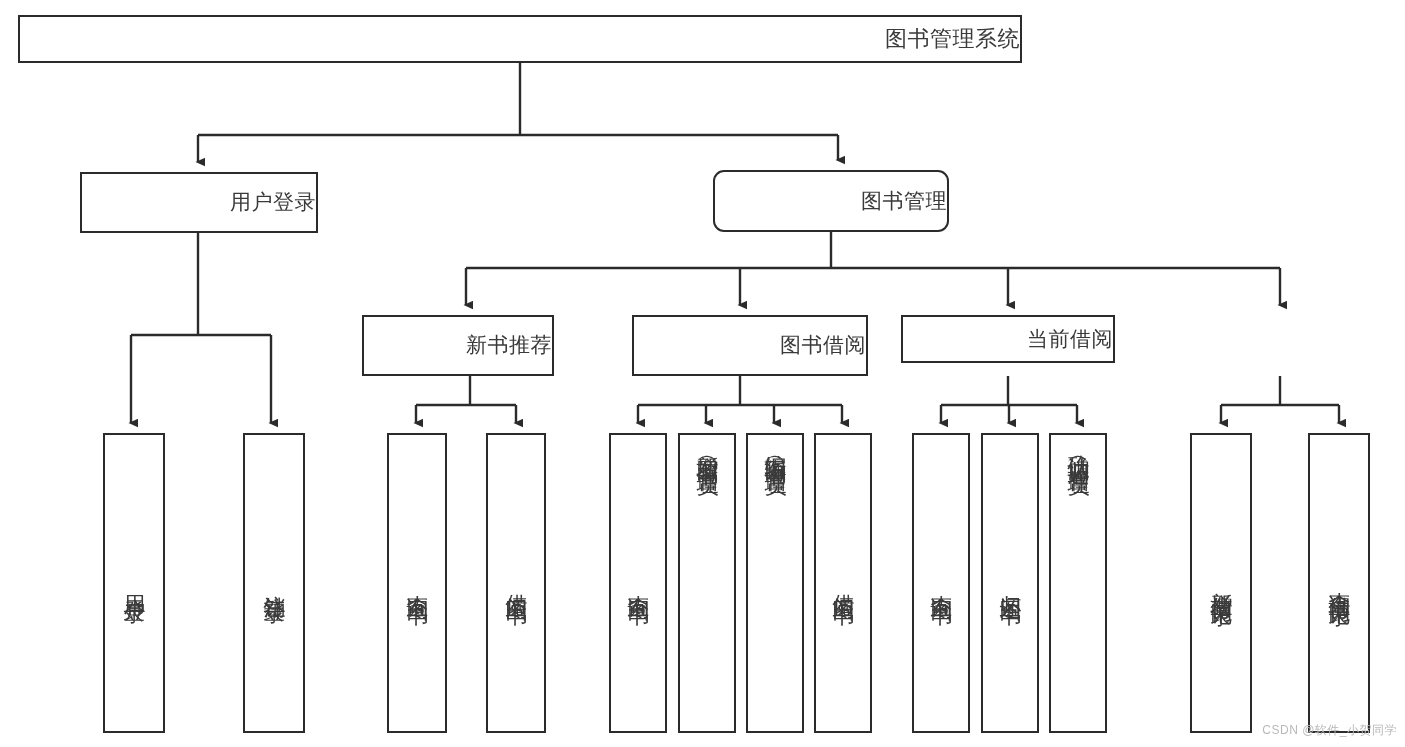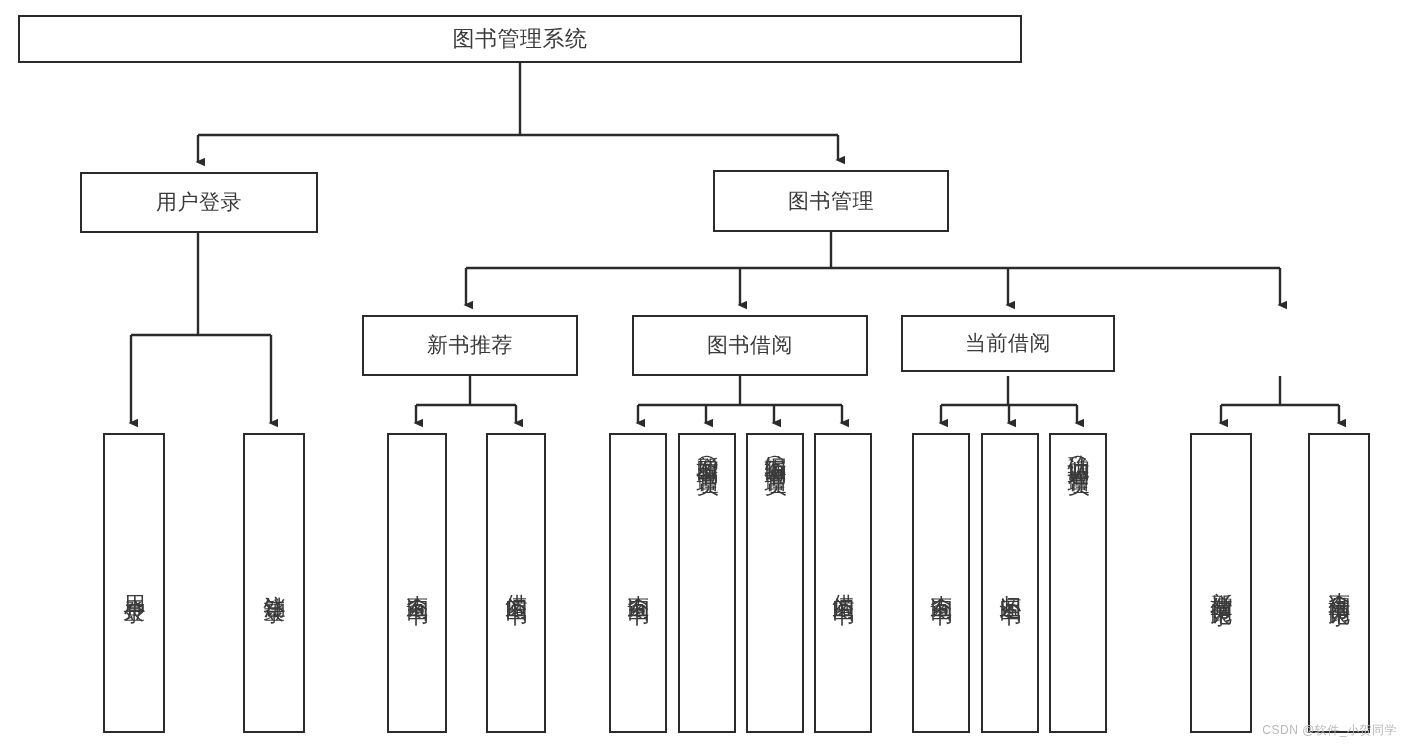--- a/index.html
+++ b/index.html
@@ -25,21 +25,21 @@
     height: 747px;
     pointer-events: none;
   }
   .node {
     position: absolute;
     box-sizing: border-box;
     background: #ffffff;
     border: 2px solid #2b2b2b;
     display: flex;
     align-items: center;
-    justify-content: center;
+    justify-content: flex-end;
     color: #3a3a3a;
   }
   .node .label {
     font-size: 21px;
     line-height: 1.05;
     letter-spacing: 0.5px;
     white-space: nowrap;
     color: #3a3a3a;
   }
   .node.root .label { font-size: 22px; }
@@ -132,31 +132,31 @@
     </g>
   </svg>
 
   <div class="node root" style="left:18px; top:15px; width:1004px; height:48px;">
     <span class="label">图书管理系统</span>
   </div>
 
   <div class="node" style="left:80px; top:172px; width:238px; height:61px;">
     <span class="label">用户登录</span>
   </div>
-  <div class="node" style="left:713px; top:170px; width:236px; height:62px;">
+  <div class="node" style="left:713px; top:170px; width:236px; height:62px;border-radius:11px;">
     <span class="label">图书管理</span>
   </div>
 
-  <div class="node" style="left:362px; top:315px; width:216px; height:61px;">
+  <div class="node" style="left:362px; top:315px; width:192px; height:61px;">
     <span class="label">新书推荐</span>
   </div>
   <div class="node" style="left:632px; top:315px; width:236px; height:61px;">
     <span class="label">图书借阅</span>
   </div>
-  <div class="node" style="left:901px; top:315px; width:214px; height:57px;">
+  <div class="node" style="left:901px; top:315px; width:214px; height:48px;">
     <span class="label">当前借阅</span>
   </div>
 
   <div class="leaf centered" style="left:103px; top:433px; width:62px; height:300px;">
     <span class="vlabel">用户登录</span>
   </div>
   <div class="leaf centered" style="left:243px; top:433px; width:62px; height:300px;">
     <span class="vlabel">注销登录</span>
   </div>
 

